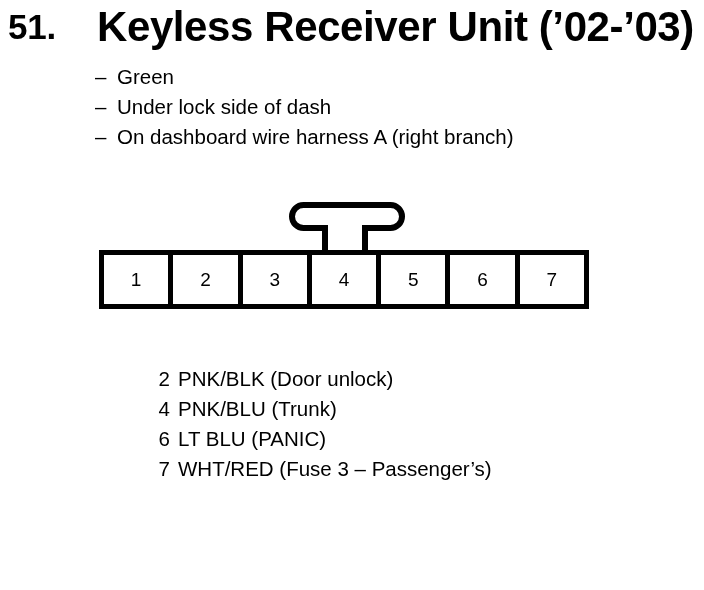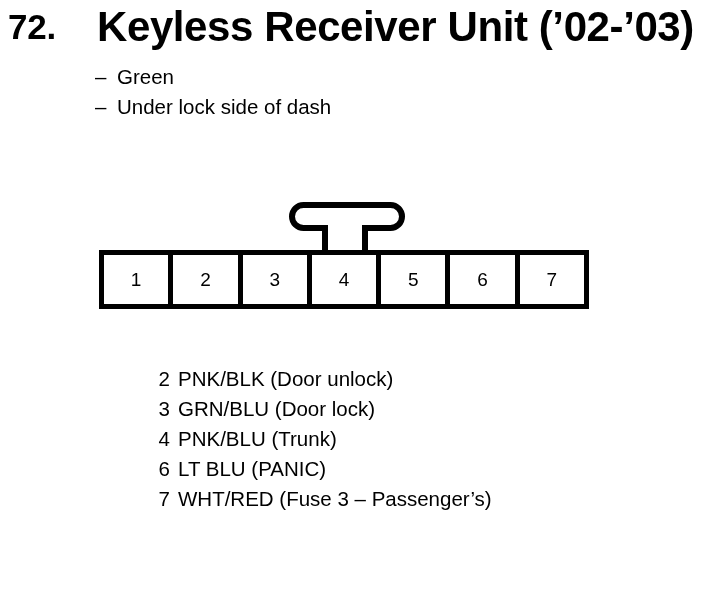--- a/index.html
+++ b/index.html
@@ -168,30 +168,33 @@
   }
   .legend-label {
     display: inline-block;
     margin-left: 8px;
   }
 </style>
 </head>
 <body>
 
 <div id="header">
-  <span id="entry-number">72.</span>
+  <span id="entry-number">51.</span>
   <span id="page-title">Keyless Receiver Unit (’02-’03)</span>
 </div>
 
 <div id="notes">
   <div class="note-row">
     <span class="note-dash">–</span><span class="note-text">Green</span>
   </div>
   <div class="note-row">
     <span class="note-dash">–</span><span class="note-text">Under lock side of dash</span>
+  </div>
+  <div class="note-row">
+    <span class="note-dash">–</span><span class="note-text">On dashboard wire harness A (right branch)</span>
   </div>
 </div>
 
 <div id="connector-diagram">
 
   <div id="connector-tab">
     <div id="tab-head"></div>
     <div id="tab-stem-gap"></div>
     <div id="tab-stem-left"></div>
     <div id="tab-stem-right"></div>
@@ -220,23 +223,20 @@
       <span>7</span>
     </div>
   </div>
 </div>
 
 <div id="pin-legend">
   <div class="legend-row">
     <span class="legend-num">2</span><span class="legend-label">PNK/BLK (Door unlock)</span>
   </div>
   <div class="legend-row">
-    <span class="legend-num">3</span><span class="legend-label">GRN/BLU (Door lock)</span>
-  </div>
-  <div class="legend-row">
     <span class="legend-num">4</span><span class="legend-label">PNK/BLU (Trunk)</span>
   </div>
   <div class="legend-row">
     <span class="legend-num">6</span><span class="legend-label">LT BLU (PANIC)</span>
   </div>
   <div class="legend-row">
     <span class="legend-num">7</span><span class="legend-label">WHT/RED (Fuse 3 – Passenger’s)</span>
   </div>
 </div>
 

